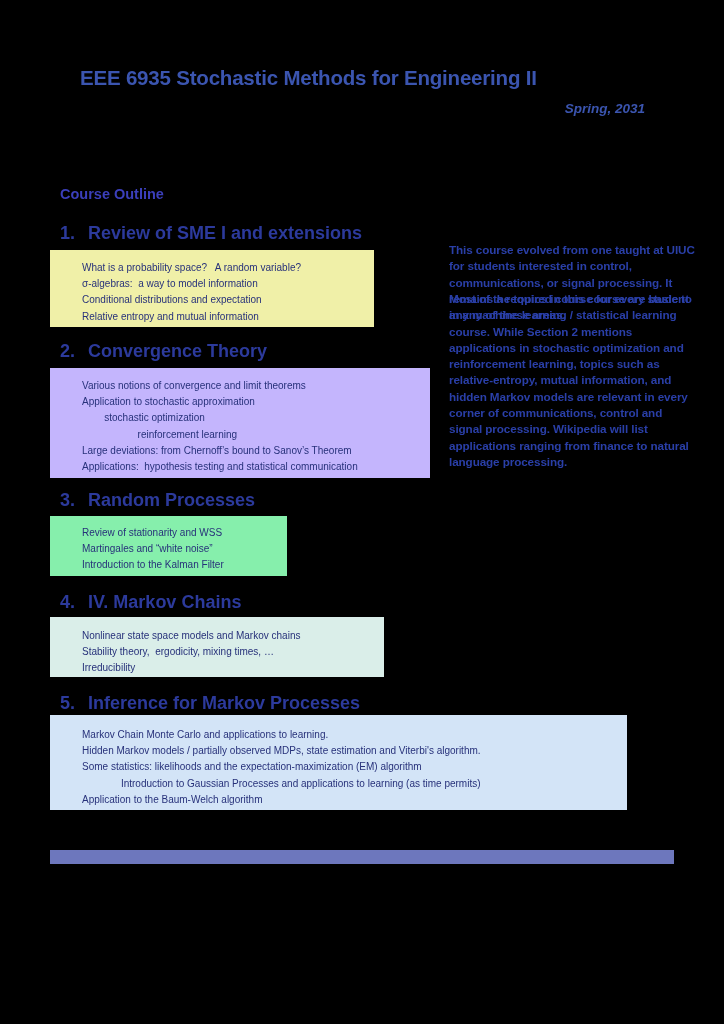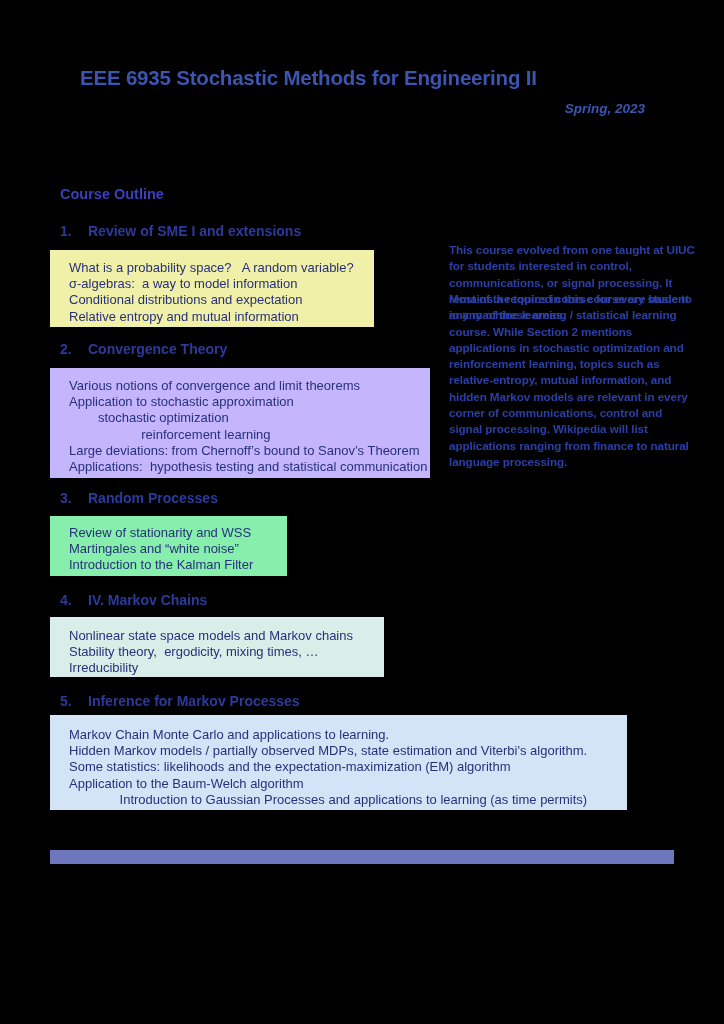--- a/index.html
+++ b/index.html
@@ -52,41 +52,41 @@
     left: 60px;
     top: 186px;
     font-size: 14.5px;
     font-weight: bold;
     color: #3b3fbb;
     text-align: center;
   }
 
   .sec-title {
     position: absolute;
-    font-size: 14px;
+    font-size: 18px;
     font-weight: bold;
     color: #2c3a9c;
     white-space: nowrap;
   }
   .sec-num {
     display: inline-block;
     width: 28px;
   }
 
   .box {
     position: absolute;
     box-sizing: border-box;
     padding: 10px 0 8px 0;
   }
   .box .line {
-    font-size: 13px;
+    font-size: 10px;
     color: #27317a;
     line-height: 16.2px;
     white-space: pre;
-    padding-left: 19px;
+    padding-left: 32px;
   }
 
   .y1 { background: #f0f0a8; }
   .g2 { background: #d8e490; }
   .y3 { background: #f2f2ad; }
   .m4 { background: #daeee9; }
   .b5 { background: #d3e4f7; }
 
   
   .rpara {
@@ -109,21 +109,21 @@
     height: 14px;
     background: #6d77bd;
   }
 </style>
 </head>
 <body>
 
 <div class="slide">
 
   <div class="title">EEE 6935   Stochastic Methods for Engineering II</div>
-  <div class="subtitle">Spring,  2023</div>
+  <div class="subtitle">Spring,  2031</div>
 
   <div class="outline-heading">Course Outline</div>
 
   <div class="sec-title" style="left:60px; top:223px;">
     <span class="sec-num">1.</span><span>Review of SME I and extensions</span>
   </div>
   <div class="box y1" style="left: 50px; top: 250px; width: 324px; height: 77px; background: rgb(240, 240, 168);">
     <div class="line">What is a probability space?   A random variable?</div>
     <div class="line">σ-algebras:  a way to model information</div>
     <div class="line">Conditional distributions and expectation</div>
@@ -160,22 +160,22 @@
     <div class="line">Irreducibility</div>
   </div>
 
   <div class="sec-title" style="left:60px; top:693px;">
     <span class="sec-num">5.</span><span>Inference for Markov Processes</span>
   </div>
   <div class="box b5" style="left: 50px; top: 715px; width: 577px; height: 95px; padding-top: 12px; background: rgb(211, 228, 247);">
     <div class="line">Markov Chain Monte Carlo and applications to learning.</div>
     <div class="line">Hidden Markov models / partially observed MDPs, state estimation and Viterbi's algorithm.</div>
     <div class="line">Some statistics: likelihoods and the expectation-maximization (EM) algorithm</div>
+    <div class="line">              Introduction to Gaussian Processes and applications to learning (as time permits)</div>
     <div class="line">Application to the Baum-Welch algorithm</div>
-    <div class="line">              Introduction to Gaussian Processes and applications to learning (as time permits)</div>
   </div>
 
   <div class="rpara" style="top:198px;margin-top:44px;">This course evolved from one taught at UIUC for students interested in control, communications, or signal processing. It remains a required course for every student in any of these areas.</div>
   <div class="rpara" style="top:291px;">Most of the topics in this course are basic to any machine learning / statistical learning course. While Section 2 mentions applications in stochastic optimization and reinforcement learning, topics such as relative-entropy, mutual information, and hidden Markov models are relevant in every corner of communications, control and signal processing.   Wikipedia will list applications ranging from finance to natural language processing.</div>
 
   <div class="bottombar" style="background: rgb(109, 119, 189);"></div>
 
 </div>
 
 </body></html>

